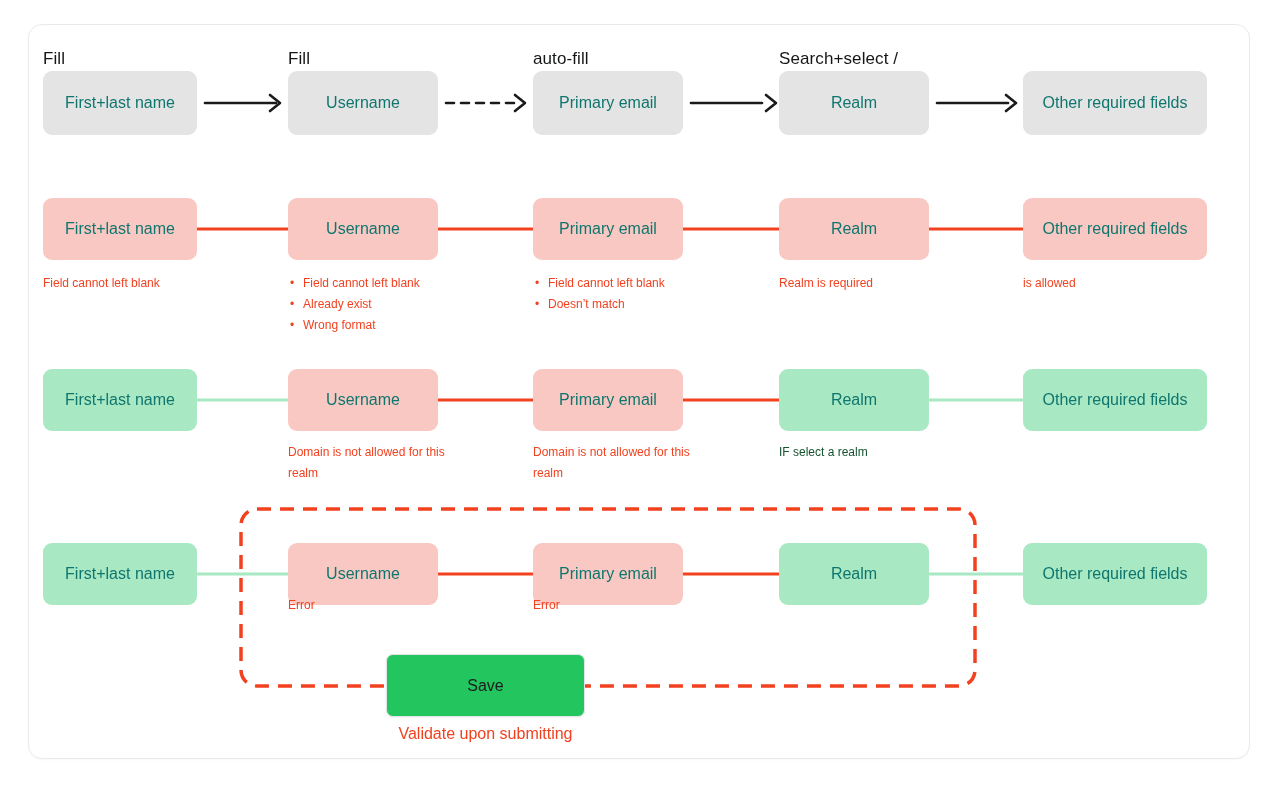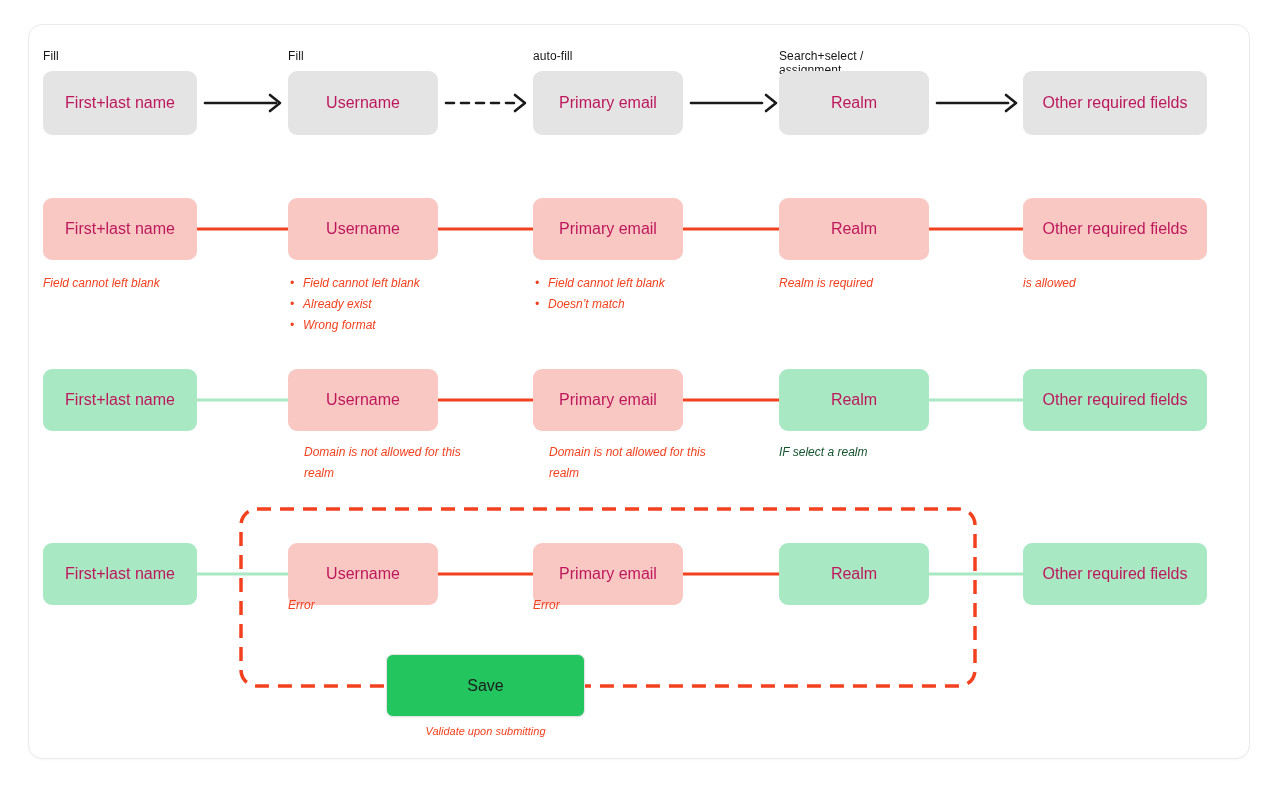--- a/index.html
+++ b/index.html
@@ -3,56 +3,56 @@
 <meta charset="utf-8">
 <style>
   * { margin:0; padding:0; box-sizing:border-box; }
   html,body { width:1280px; height:789px; background:#ffffff;
               font-family:"Liberation Sans", sans-serif; }
   .card { position:absolute; left:28px; top:24px; width:1222px; height:735px;
           background:#ffffff; border:1px solid #e9eaeb; border-radius:14px;
           box-shadow:0 1px 2px rgba(0,0,0,0.03); overflow:hidden; }
   .wires { position:absolute; left:0; top:0; width:1222px; height:735px; pointer-events:none; }
 
-  .tag { position:absolute; top:24px; font-size:12px; color:#151617; letter-spacing:0.1px; }
+  .tag { position:absolute; top:24px; font-size:17px; color:#151617; letter-spacing:0.1px; }
 
   .box { position:absolute; height:62px; border-radius:9px; display:flex;
-         align-items:center; justify-content:center; font-size:16px; color:#be185d;
+         align-items:center; justify-content:center; font-size:16px; color:#0f766e;
          text-align:center; z-index:2; }
   .r1 { top:46px; height:64px; }
   .r2 { top:173px; }
   .r3 { top:344px; }
   .r4 { top:518px; }
   .c1 { left:14px;  width:154px; }
   .c2 { left:259px; width:150px; }
   .c3 { left:504px; width:150px; }
   .c4 { left:750px; width:150px; }
   .c5 { left:994px; width:184px; }
   .gray  { background:#e4e4e4; }
   .error { background:#f9c8c2; }
   .ok    { background:#a8e8c3; }
 
-  .note { position:absolute; font-size:12px; line-height:21px; z-index:2;font-style:italic; }
+  .note { position:absolute; font-size:12px; line-height:21px; z-index:2; }
   .note.red  { color:#f2411f; }
   .note.dark { color:#14532d; }
   .nr2 { top:248px; }
   .nr3 { top:417px; }
   .nr4 { top:570px; }
-  .w-narrow { width:166px;margin-left:16px; }
+  .w-narrow { width:166px; }
   .w-mid { width:140px; }
   .bullets div { position:relative; padding-left:15px; }
   .bullets div::before { content:"•"; position:absolute; left:2px; }
 
   .save-btn { position:absolute; left:357px; top:629px; width:199px; height:63px;
               background:#22c55e; border:1.5px solid #e3e4e6; border-radius:7px;
               display:flex; align-items:center; justify-content:center;
               font-size:16px; color:#1c1d1f; z-index:3;
               box-shadow:0 1px 3px rgba(0,0,0,0.06); cursor:pointer; }
   .save-note { position:absolute; left:357px; top:700px; width:199px; text-align:center;
-               font-size:11px; color:#f2411f; z-index:2;font-style:italic; }
+               font-size:16px; color:#f2411f; z-index:2; }
 </style>
 </head>
 <body>
 
 <div class="card">
 
   <svg class="wires" viewBox="0 0 1222 735">
 
     <g stroke="#1a1a1a" stroke-width="2.6" fill="none" stroke-linecap="round" stroke-linejoin="round">
       <g>

